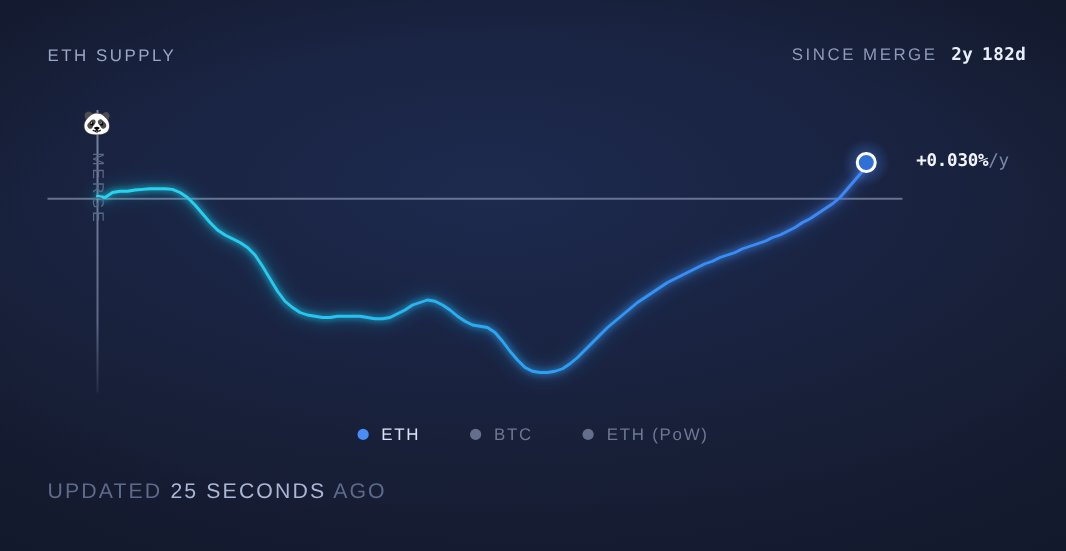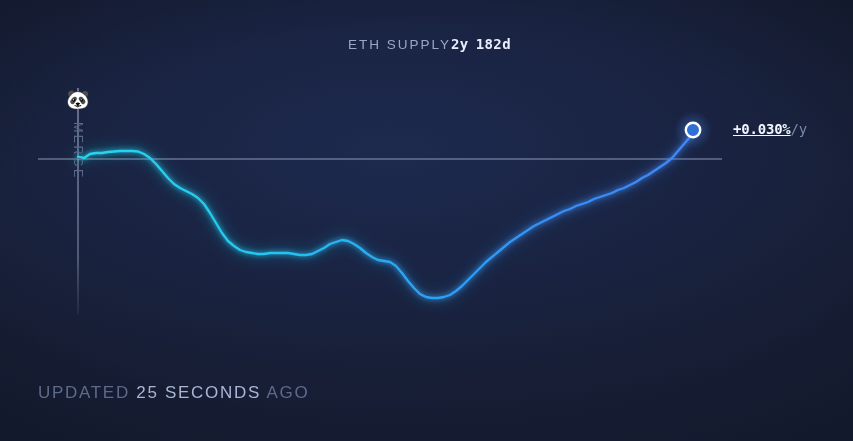--- a/index.html
+++ b/index.html
@@ -30,21 +30,21 @@
 
   
   .hdr {
     position: absolute;
     top: 33px;
     left: 38px;
     right: 32px;
     height: 22px;
     display: flex;
     align-items: center;
-    justify-content: center;
+    justify-content: space-between;
     z-index: 6;
   }
   .hdr-title {
     font-size: 13.5px;
     letter-spacing: 2.0px;
     color: #9aa6c6;
     font-weight: 400;
     white-space: nowrap;
   }
   .hdr-right {
@@ -114,21 +114,21 @@
   .end-value {
     position: absolute;
     left: 733px;
     top: 121px;
     z-index: 6;
     white-space: nowrap;
     font-family: "DejaVu Sans Mono", monospace;
     font-size: 14px;
     letter-spacing: -0.2px;
   }
-  .end-value .v { color: #f2f5ff; font-weight: 700; text-decoration: underline; }
+  .end-value .v { color: #f2f5ff; font-weight: 700; }
   .end-value .u { color: #7b88a8; font-weight: 400; }
 
   
   .legend {
     position: absolute;
     left: 0;
     right: 0;
     top: 340px;
     display: flex;
     justify-content: center;
@@ -169,20 +169,21 @@
   .footer .br  { color: #aab6d4; }
 </style>
 </head>
 <body>
 
 <div id="app">
 
   <div class="hdr">
     <div class="hdr-title">ETH SUPPLY</div>
     <div class="hdr-right">
+      <span class="since-label">SINCE MERGE</span>
       <span class="since-val"><span>2y</span><span class="gap"></span><span>182d</span></span>
     </div>
   </div>
 
   <svg class="plot" viewBox="0 0 853 441">
     <defs>
       <linearGradient id="lineGrad" x1="78" y1="0" x2="693" y2="0" gradientUnits="userSpaceOnUse">
         <stop offset="0" stop-color="#25d6ef"></stop>
         <stop offset="0.30" stop-color="#23c7f0"></stop>
         <stop offset="0.52" stop-color="#2aa6f3"></stop>
@@ -228,20 +229,34 @@
 
   <div class="merge-marker">
     <div class="merge-icon">🐼</div>
     <div class="merge-label">MERGE</div>
   </div>
 
   <div class="end-value">
     <span class="v">+0.030%</span><span class="u">/y</span>
   </div>
 
+  <div class="legend">
+    <div class="lg-item on">
+      <span class="lg-dot" style="background:#4b8df8"></span>
+      <span class="lg-text">ETH</span>
+    </div>
+    <div class="lg-item off">
+      <span class="lg-dot" style="background:#646f8c"></span>
+      <span class="lg-text">BTC</span>
+    </div>
+    <div class="lg-item off">
+      <span class="lg-dot" style="background:#646f8c"></span>
+      <span class="lg-text">ETH (PoW)</span>
+    </div>
+  </div>
 
   <div class="footer">
     <span class="dim">UPDATED</span>
     <span class="br">25 SECONDS</span>
     <span class="dim">AGO</span>
   </div>
 
 </div>
 
 </body></html>

